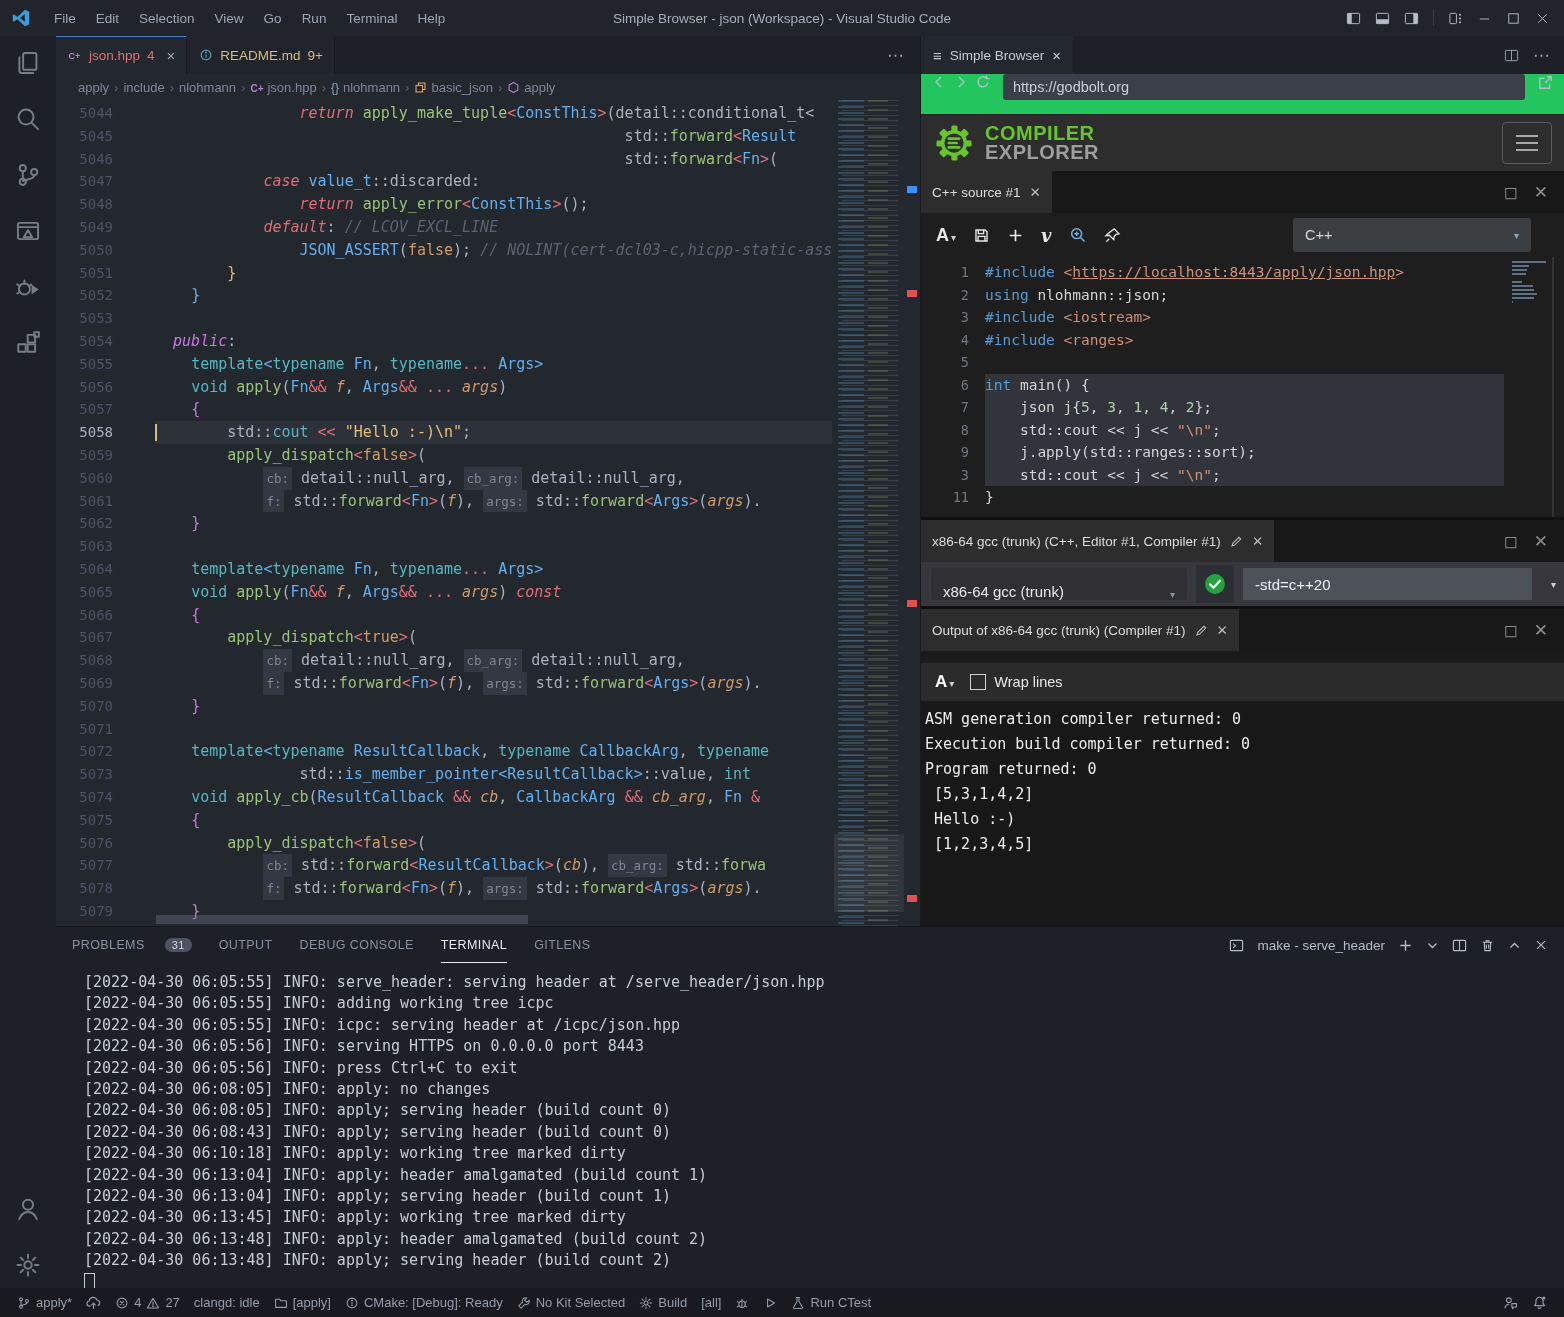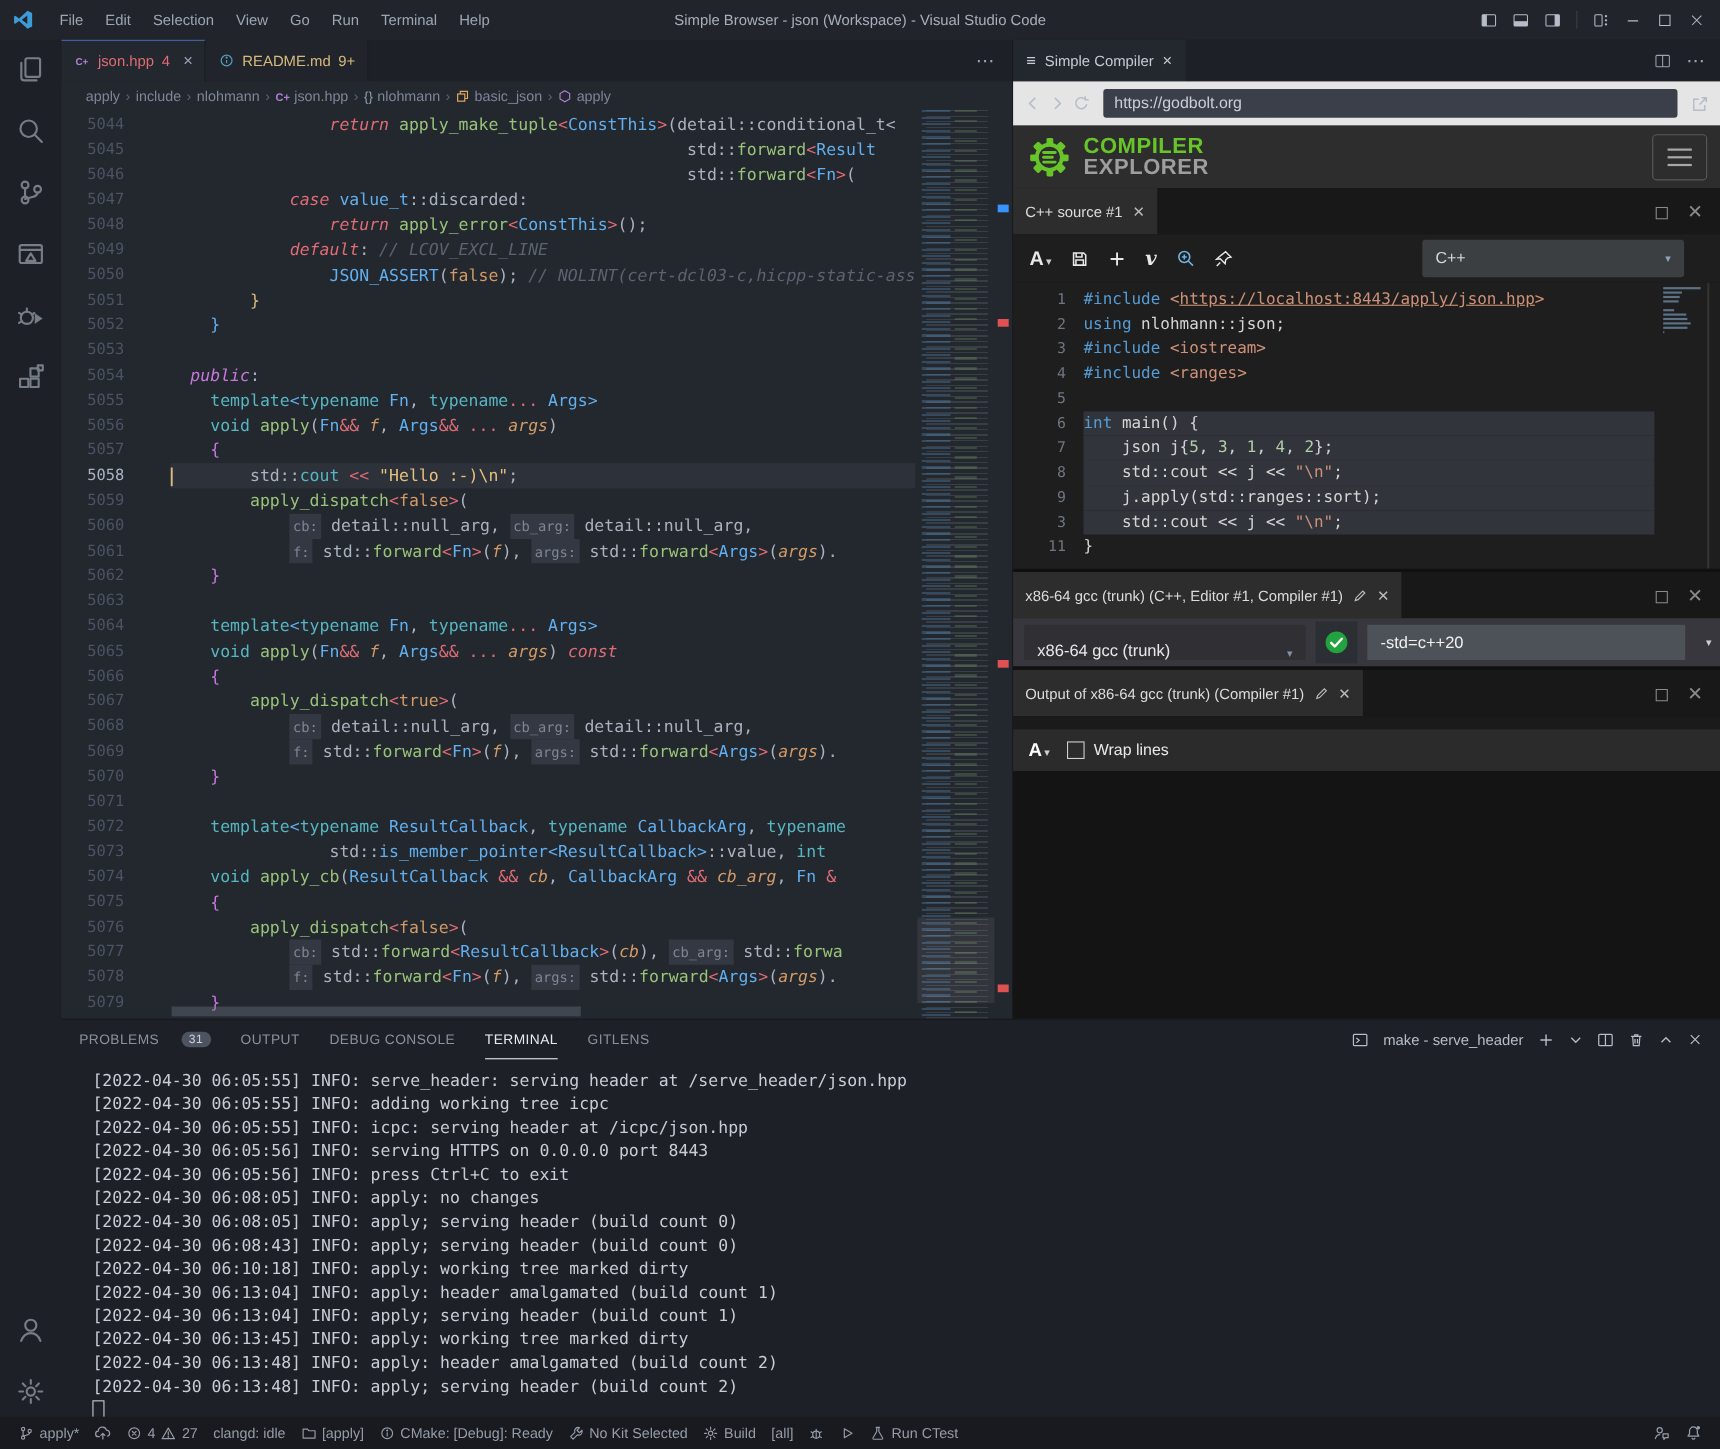--- a/index.html
+++ b/index.html
@@ -55,21 +55,21 @@
     background-position:4px 0,34px 0,8px 0;background-repeat:no-repeat;}
   .mm-slider{position:absolute;right:16px;width:70px;top:calc(100% - 92px);height:78px;background:rgba(255,255,255,.07)}
   .oruler{position:absolute;right:0;top:0;bottom:0;width:16px}
   .mark{position:absolute;right:3px;width:10px;height:7px}
   .hscroll{position:absolute;bottom:2px;left:100px;width:372px;height:9px;background:rgba(121,126,139,.35)}
   
   .browser-col{flex:1;display:flex;flex-direction:column;background:#141414;min-width:0}
   .rp-tabs{height:38px;background:#1d2026;display:flex;align-items:stretch;flex:none}
   .rp-tab{display:flex;align-items:center;gap:8px;background:#23272e;padding:0 12px;color:#c5cad3;font-size:13.5px}
   .rp-actions{margin-left:auto;display:flex;align-items:center;gap:14px;padding-right:14px;color:#9da5b4}
-  .rp-url{height:40px;background:#e5e5e5;display:flex;align-items:center;gap:6px;padding:0 10px;flex:none;border-bottom:1px solid #181a1f;color:#b6bcc8}
+  .rp-url{height:40px;background:#22c55e;display:flex;align-items:flex-start;gap:6px;padding:0 10px;flex:none;border-bottom:1px solid #181a1f;color:#b6bcc8}
   .url-box{flex:1;height:26px;background:#3a3f49;border-radius:3px;color:#c9ced8;font-size:14.5px;display:flex;align-items:center;padding:0 10px;margin:0 6px}
   .ce{flex:1;display:flex;flex-direction:column;min-height:0;background:#141414}
   .ce-header{height:56px;background:#2d2d2d;display:flex;align-items:center;padding:0 12px;flex:none;gap:10px}
   .ce-logo-text{font-weight:bold;font-size:20px;line-height:19px;letter-spacing:.5px}
   .ce-logo-text .l1{color:#67c52a}.ce-logo-text .l2{color:#9e9e9e}
   .hamburger{margin-left:auto;width:48px;height:40px;border:1px solid #5a5a5a;border-radius:4px;display:flex;flex-direction:column;justify-content:center;gap:5px;align-items:center}
   .hamburger div{width:22px;height:2px;background:#a8a8a8}
   .pane-tabbar{height:42px;background:#181818;display:flex;align-items:stretch;flex:none;border-top:3px solid #101010}
   .gb-tab{background:#2d2d2d;color:#dcdcdc;font-size:13.5px;display:flex;align-items:center;gap:9px;padding:0 11px;margin-right:auto}
   .gb-tab .gi{color:#bdbdbd}
@@ -360,21 +360,21 @@
               <div class="mark" style="top:795px;background:#e05252"></div>
             </div>
             <div class="hscroll"></div>
           </div>
         </div>
 
         <div class="browser-col">
           <div class="rp-tabs">
             <div class="rp-tab">
               <span style="font-size:15px">≡</span>
-              <span>Simple Compiler</span>
+              <span>Simple Browser</span>
               <span class="close" style="font-size:15px">×</span>
             </div>
             <div class="rp-actions">
               <span>
                   <svg width="15" height="15" viewBox="0 0 16 16" stroke="currentColor" fill="none">
                     <rect x="1.5" y="2.5" width="13" height="11" rx="1"></rect>
                     <path d="M8 2.5v11"></path>
                   </svg>
                 </span>
               <span style="font-size:17px">⋯</span>
@@ -556,20 +556,26 @@
                 <span>◻</span>
                 <span>✕</span>
               </div>
             </div>
             <div class="out-gap"></div>
             <div class="out-toolbar">
               <span><span class="tb-A" style="font-size:17px">A</span><span class="tb-caret">▾</span></span>
               <span class="wrap-box"></span>
               <span class="wrap-lbl">Wrap lines</span>
             </div>
+            <div class="out-console" id="gb-out">ASM generation compiler returned: 0
+Execution build compiler returned: 0
+Program returned: 0
+ [5,3,1,4,2]
+ Hello :-)
+ [1,2,3,4,5]</div>
           </div>
         </div>
       </div>
 
       <div class="panel">
         <div class="panel-header">
           <div id="ptabs" style="display:flex;height:100%">
               <div class="ptab">
                 <span>PROBLEMS</span>
                 <span class="pbadge">31</span>

